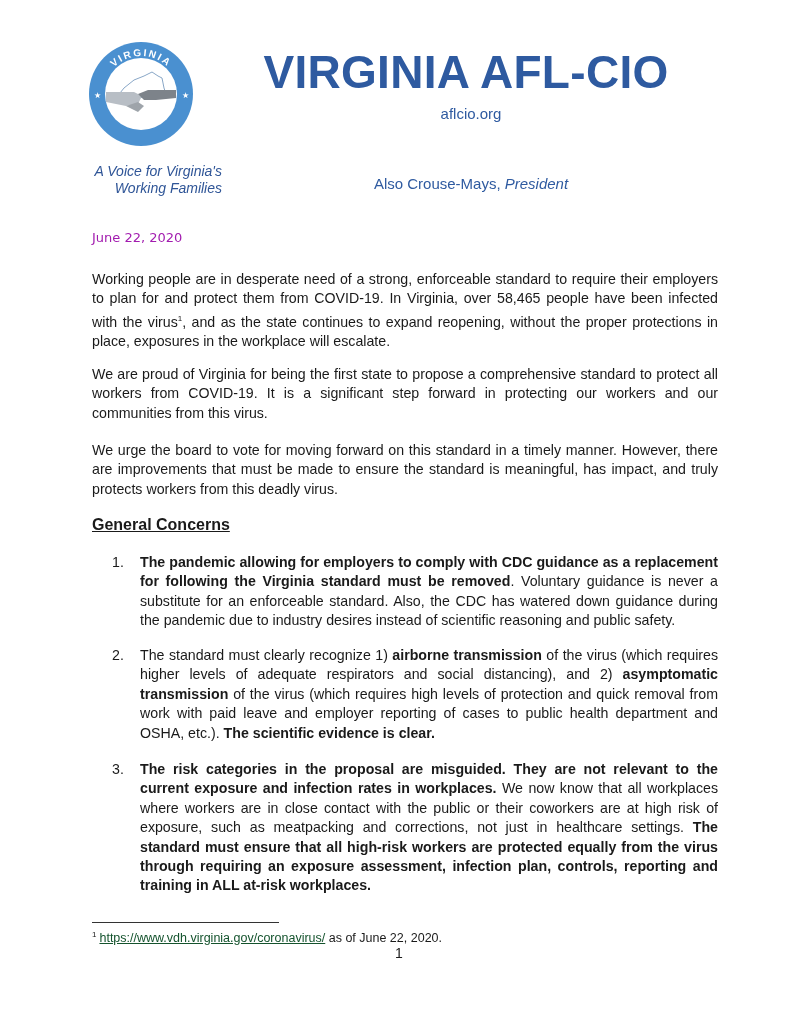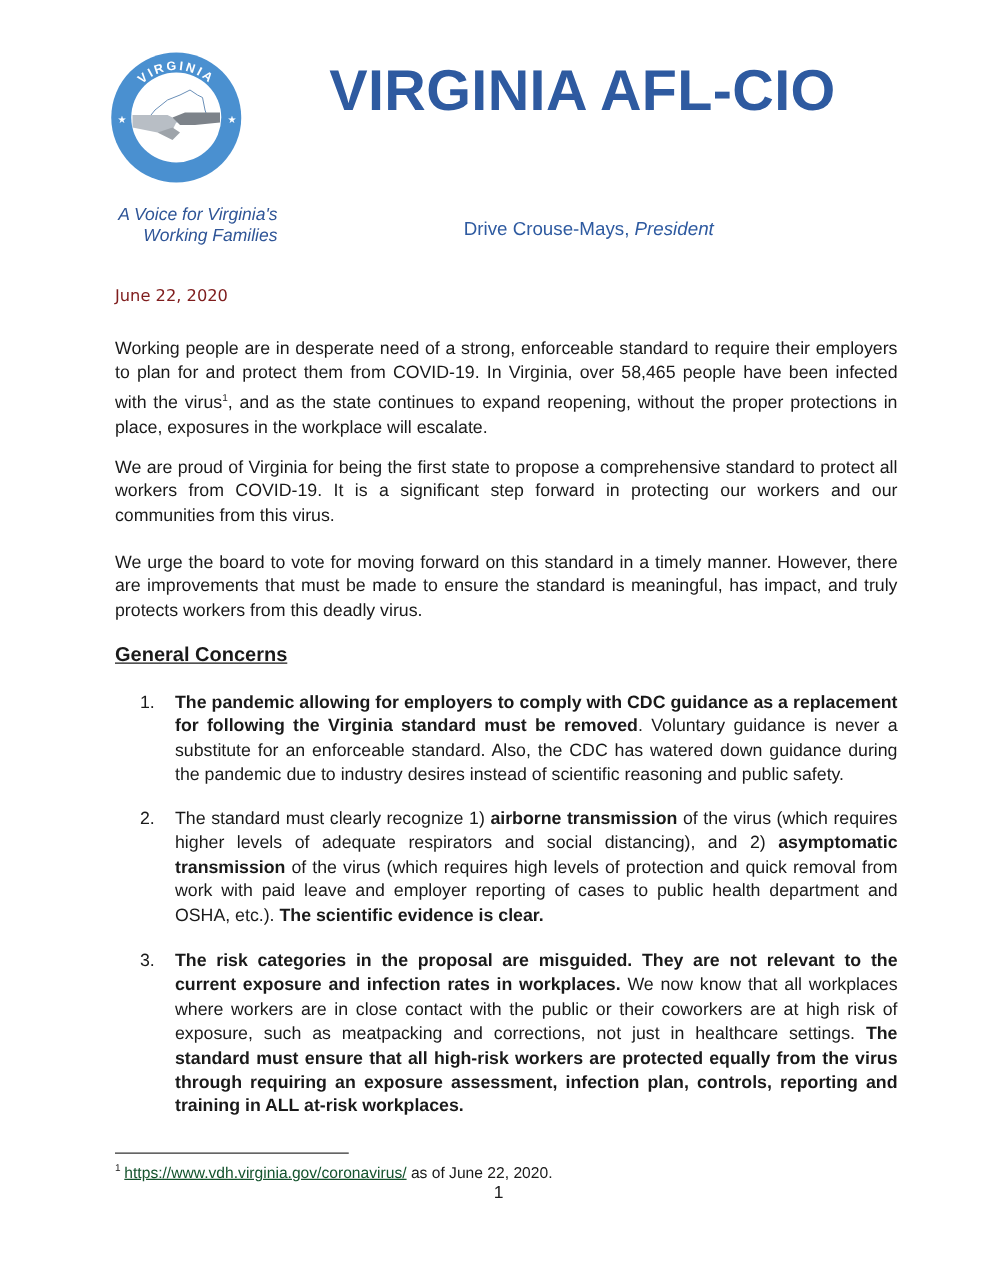--- a/index.html
+++ b/index.html
@@ -21,21 +21,21 @@
       font-size: 15px; line-height: 19px; color: #2e5aa0;
     }
     .diamond { font-size: 12px; padding: 0 6px; }
     .president {
       position: absolute; left: 236px; top: 175px; width: 470px; text-align: center;
       font-size: 15px; color: #2e5aa0;
     }
     .president em { font-style: italic; text-align: right; }
     .date {
       position: absolute; left: 92px; top: 230px;
-      font-family: "DejaVu Sans", sans-serif; font-size: 13px; color: #7f1d1d;
+      font-family: "DejaVu Sans", sans-serif; font-size: 13px; color: #a21caf;
     }
     .p {
       position: absolute; left: 92px; width: 626px;
       font-size: 14.2px; line-height: 19.4px; text-align: justify; color: #1a1a1a;
     }
     .p1 { top: 270px; }
     .p2 { top: 365px; }
     .p3 { top: 441px; }
     .section-heading {
       position: absolute; left: 92px; top: 516px; font-weight: bold; font-size: 16px;
@@ -90,24 +90,25 @@
 </div>
 
 <div class="tagline">
   <div>A Voice for Virginia's</div>
   <div>Working Families</div>
 </div>
 
 <div class="org-title">VIRGINIA AFL-CIO</div>
 
 <div class="contact">
+  <div>aflcio.org</div>
 </div>
 
 <div class="president">
-  <span>Drive Crouse-Mays,</span>
+  <span>Also Crouse-Mays,</span>
   <em>President</em>
 </div>
 
 <div class="date">June 22, 2020</div>
 
 <div class="p p1">
   <span>Working people are in desperate need of a strong, enforceable standard to require their employers to plan for and protect them from COVID-19. In Virginia, over 58,465 people have been infected with the virus</span><sup style="font-size:8px">1</sup><span>, and as the state continues to expand reopening, without the proper protections in place, exposures in the workplace will escalate.</span>
 </div>
 
 <div class="p p2">We are proud of Virginia for being the first state to propose a comprehensive standard to protect all workers from COVID-19. It is a significant step forward in protecting our workers and our communities from this virus.</div>

